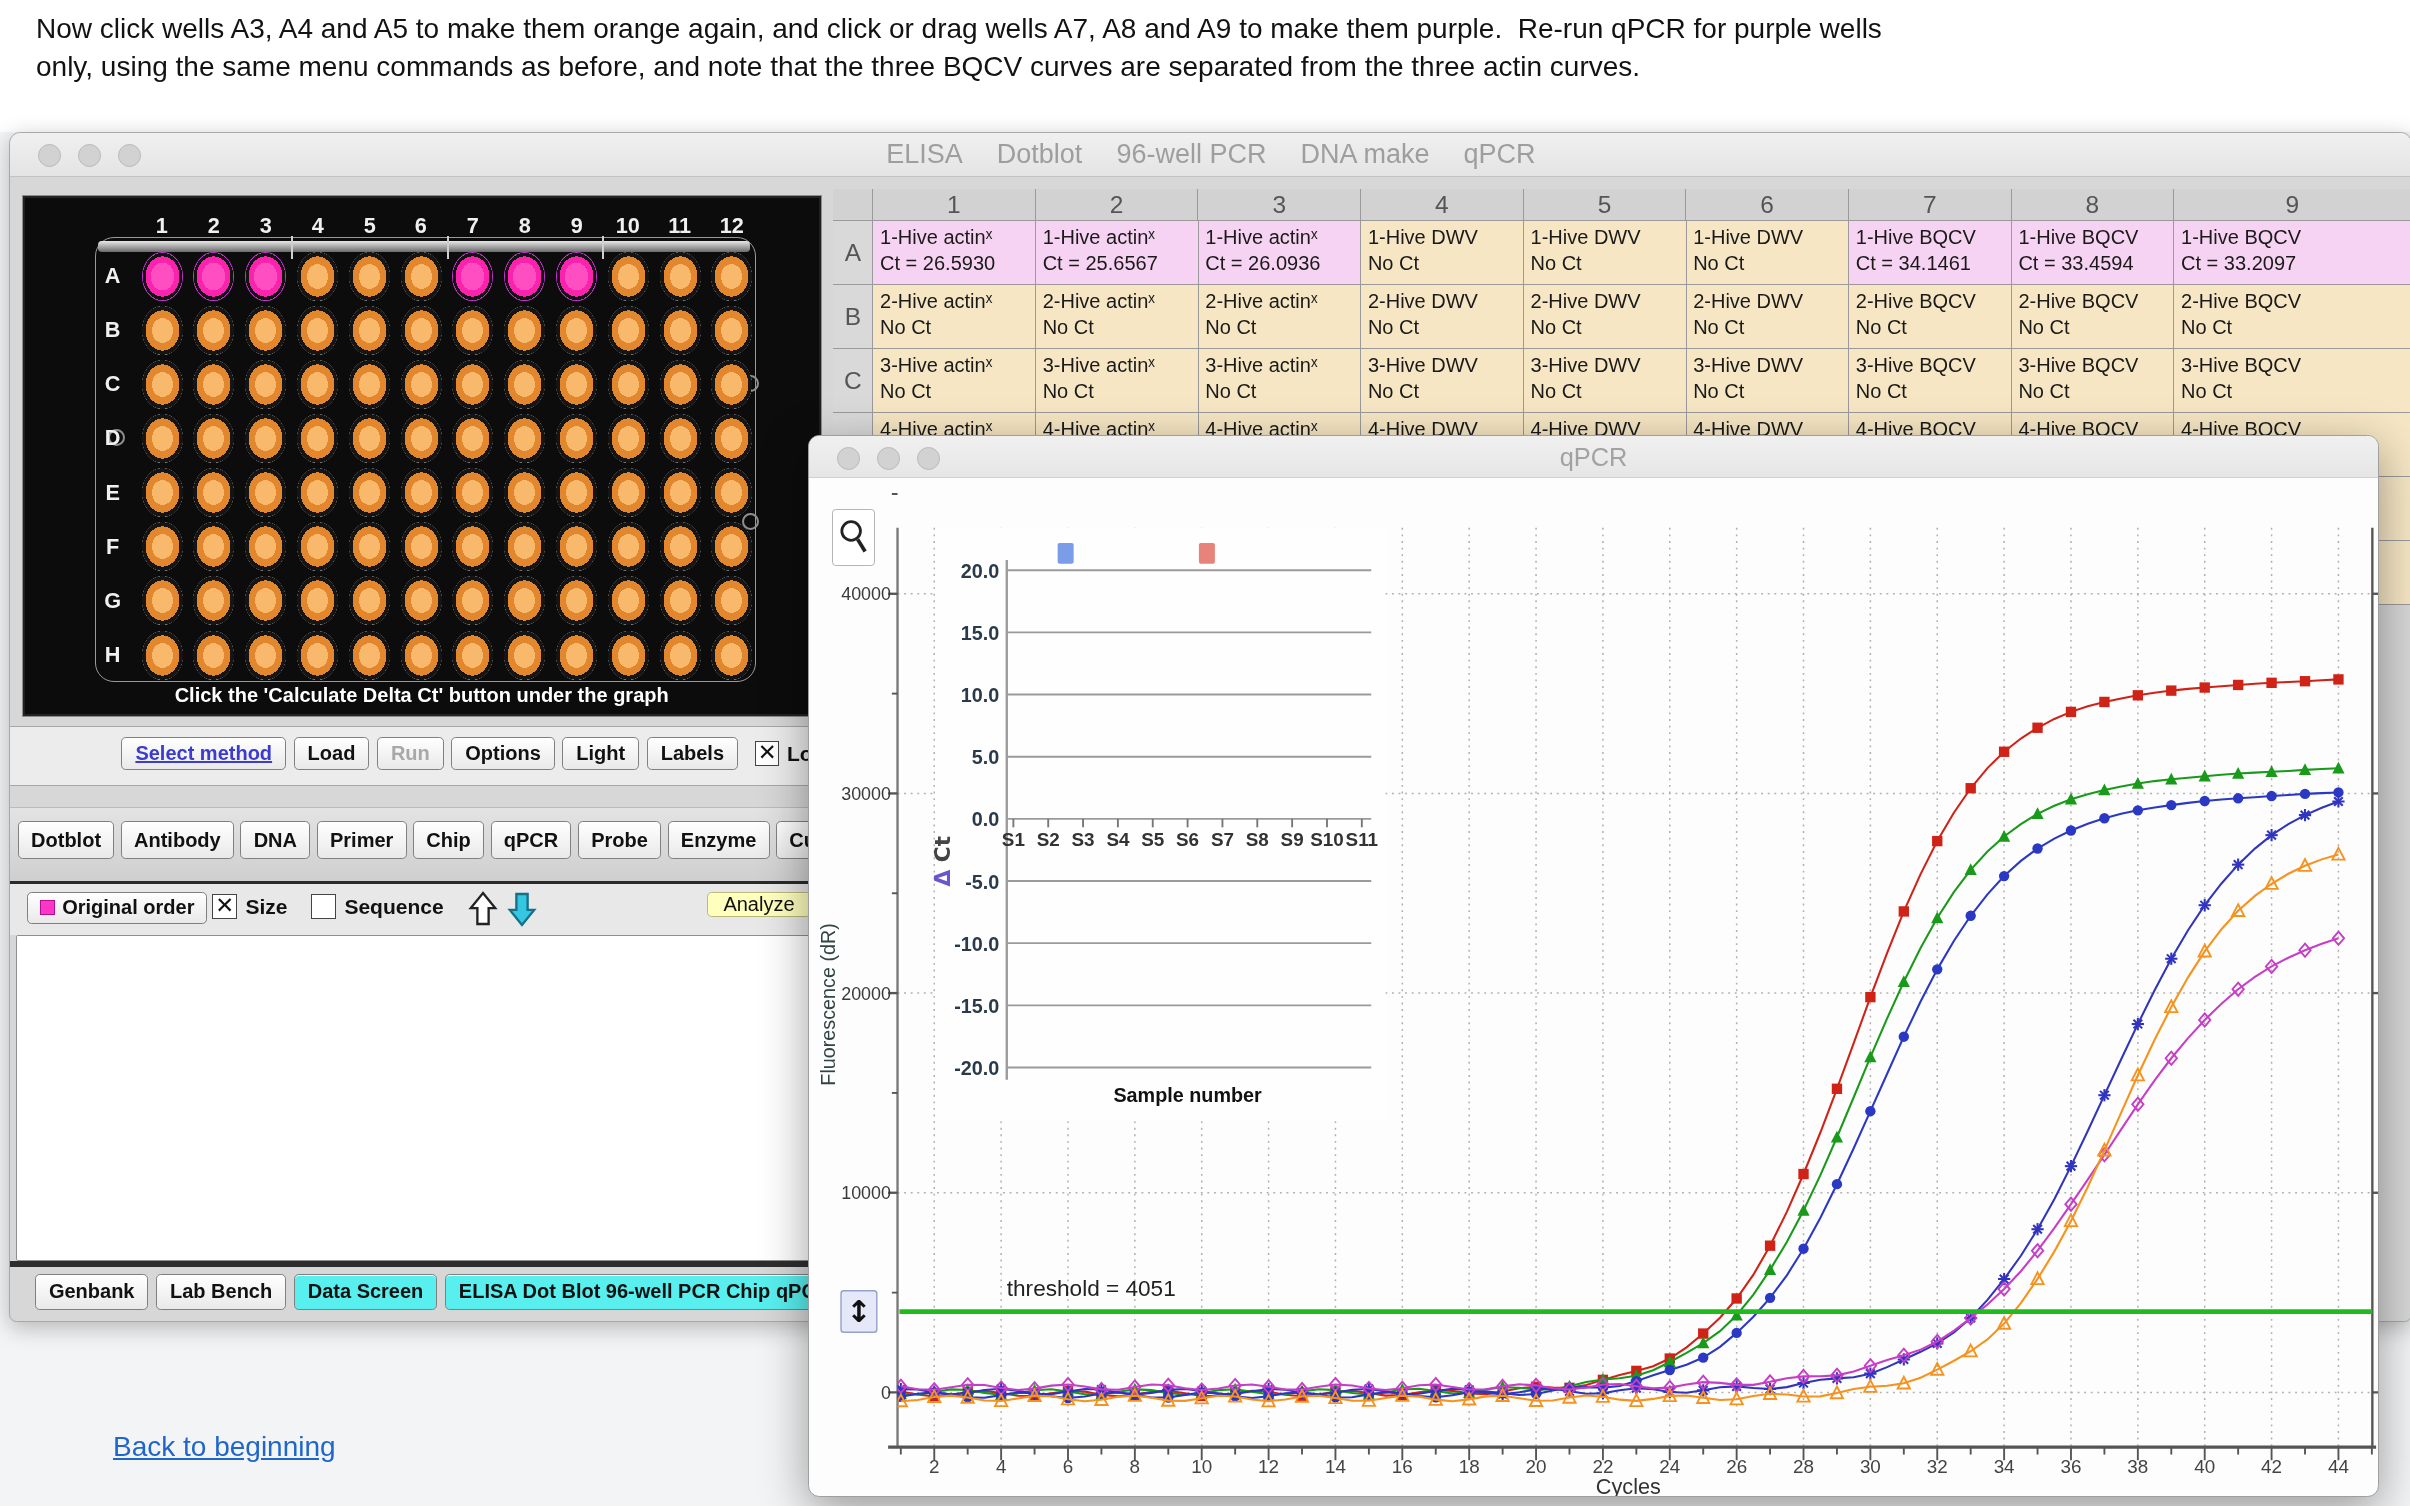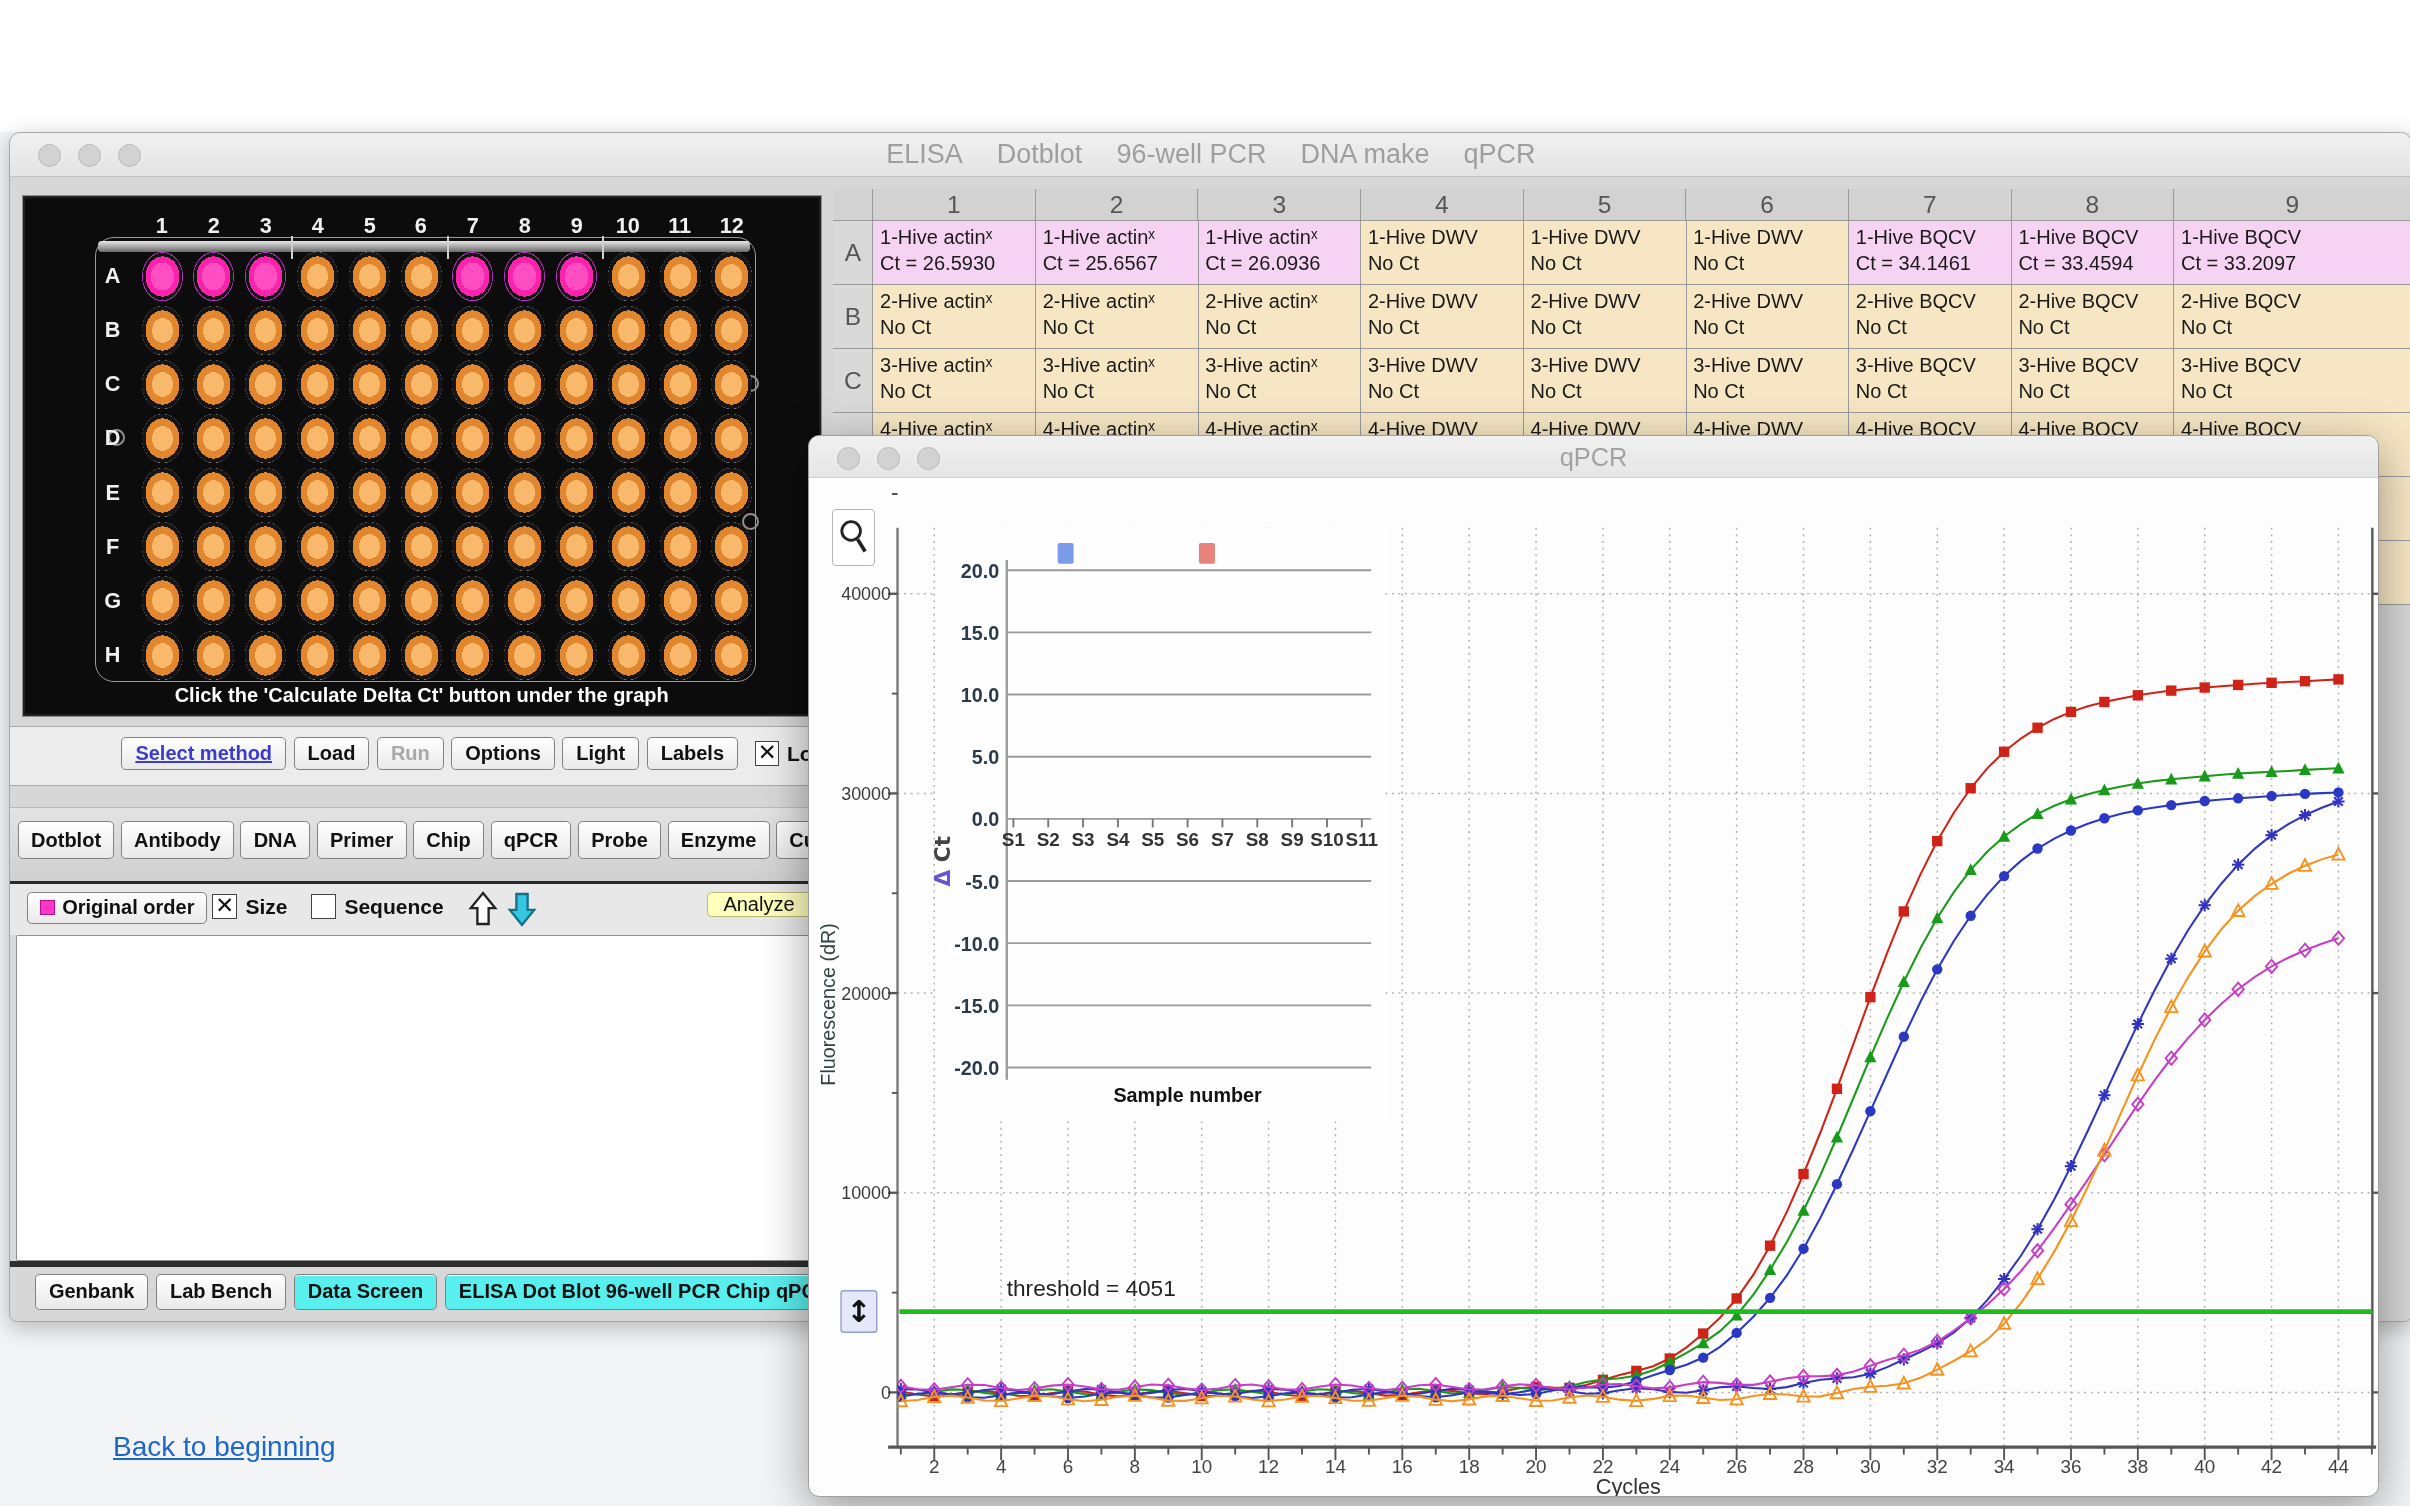--- a/index.html
+++ b/index.html
@@ -76,20 +76,22 @@
   .magnifier-btn{position:absolute;left:22.6px;top:73px;width:41px;height:55px;background:#fff;border:1.9px solid #b5b5b5;
     border-radius:3.8px;display:flex;align-items:center;justify-content:center;z-index:5;}
   #qsvg{position:absolute;left:0;top:41px;}
 
   .back-link{position:absolute;left:113px;top:1431px;color:#1f66cc;font-size:28px;text-decoration:underline;z-index:3;cursor:pointer;}
 </style>
 </head>
 <body>
 
 <div class="top-strip">
+  <div class="instr" id="instr1">Now click wells A3, A4 and A5 to make them orange again, and click or drag wells A7, A8 and A9 to make them purple.  Re-run qPCR for purple wells</div>
+  <div class="instr" id="instr2">only, using the same menu commands as before, and note that the three BQCV curves are separated from the three actin curves.</div>
 </div>
 
 <div class="main-window">
   <div class="mw-titlebar">
     <div class="dots">
       <div class="dot"></div>
       <div class="dot"></div>
       <div class="dot"></div>
     </div>
     <div class="mw-menu" id="mwMenu">

